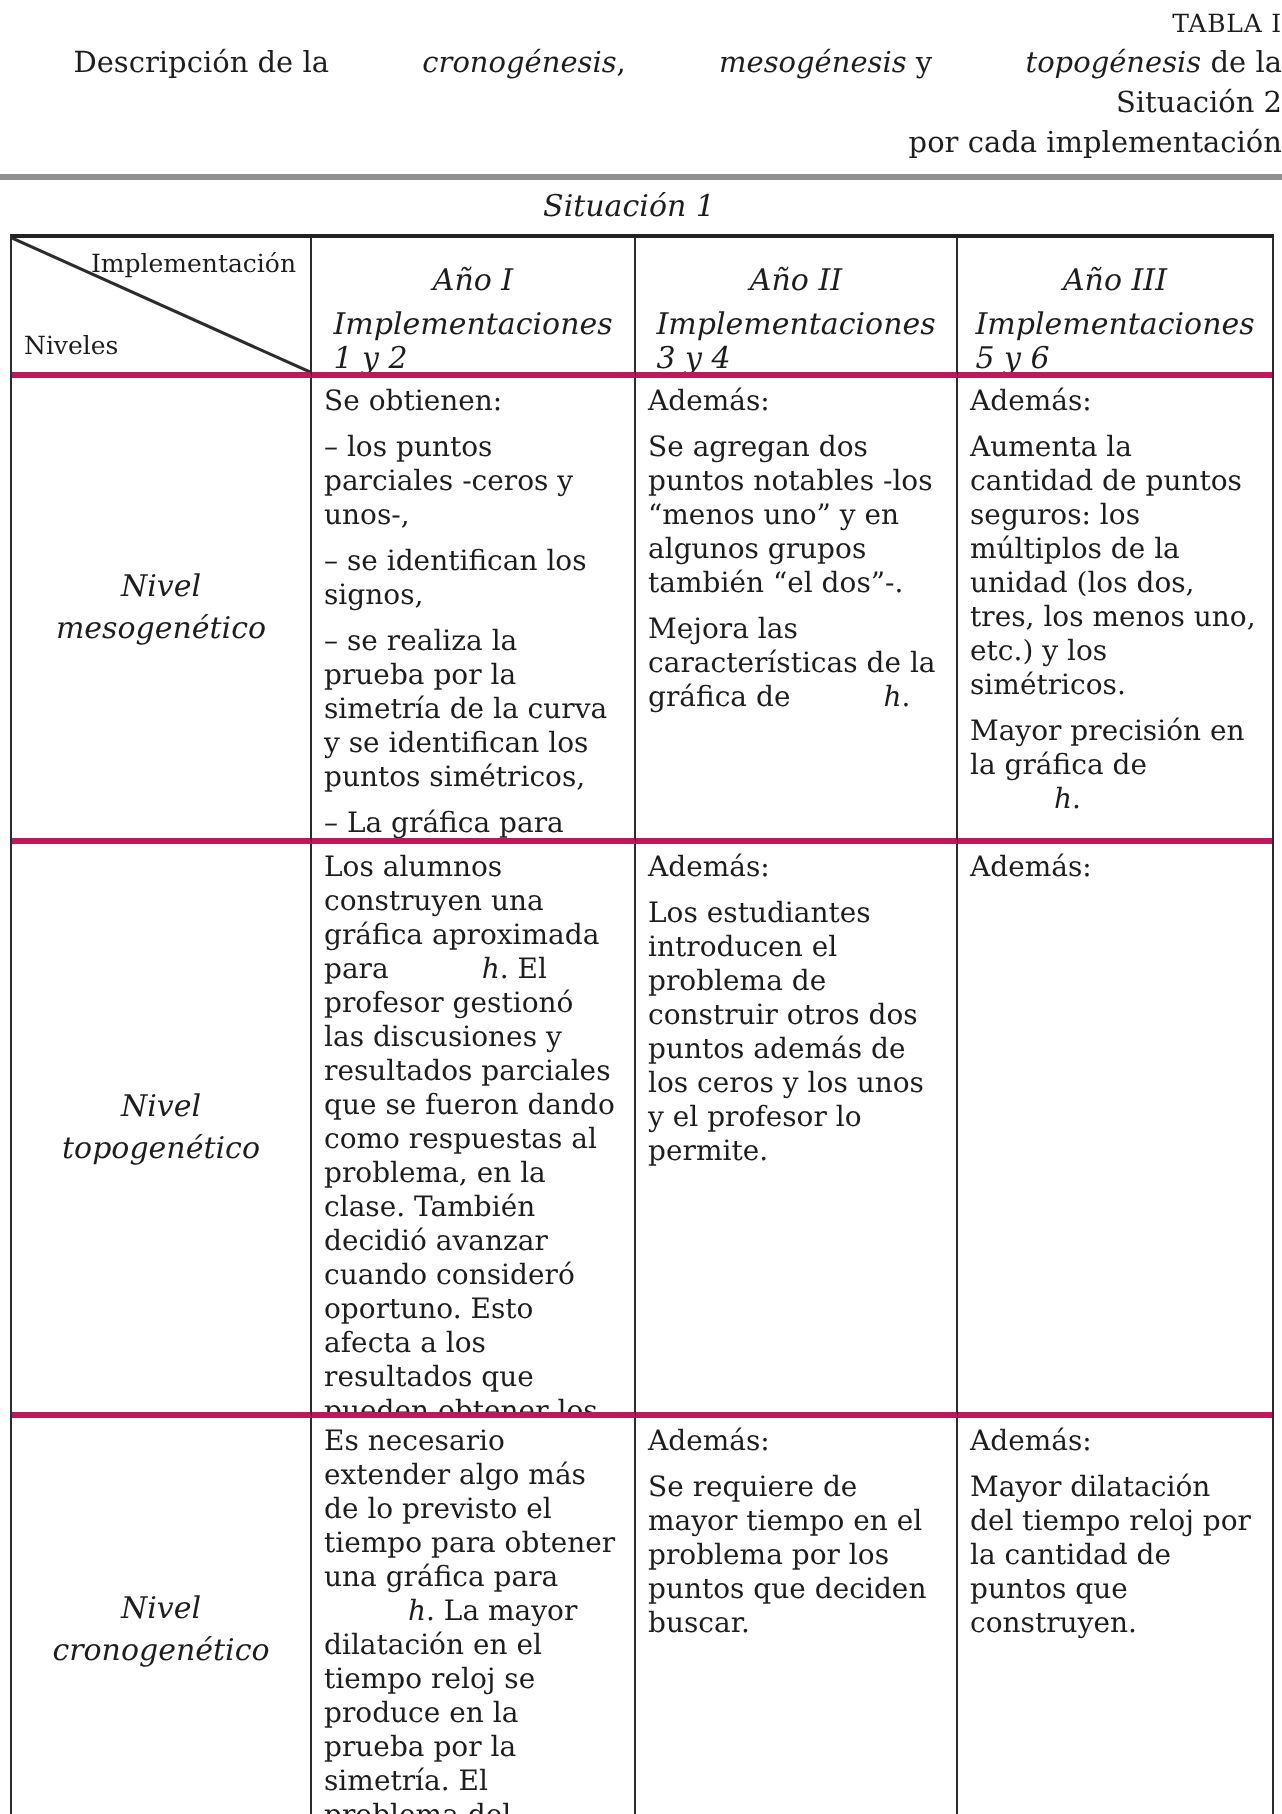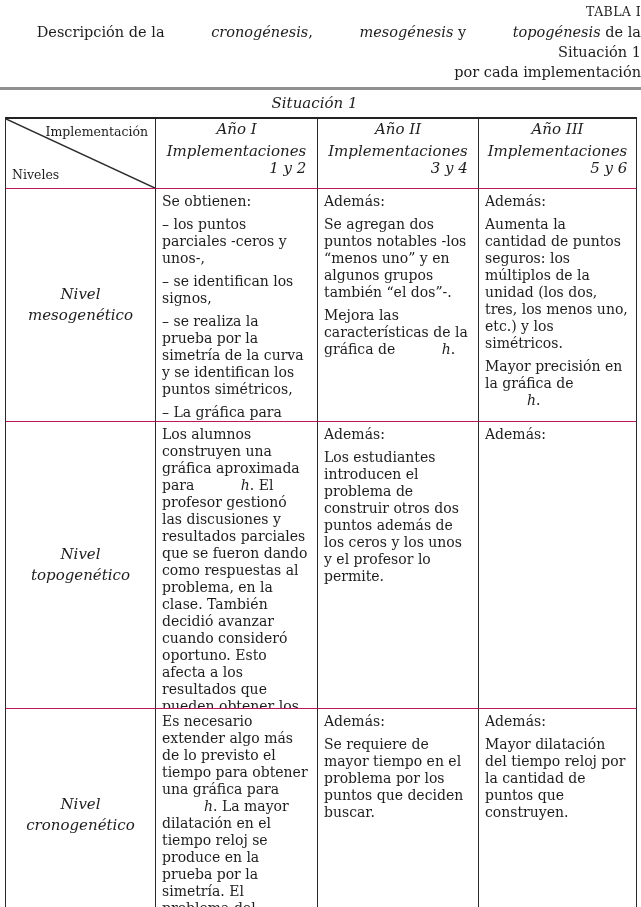--- a/index.html
+++ b/index.html
@@ -32,42 +32,42 @@
   
   .grid {
     margin-left: 5px;
     width: 632px;
     display: grid;
     grid-template-columns: 150px 162px 161px 157px;
     grid-template-rows: 70px 233px 287px 211px;
     border: 1px solid #2b2b2b;
     border-top: 2px solid #222222;
   }
-  .grid > div { border-right: 1px solid #2b2b2b; border-bottom: 1px solid #be185d; overflow: hidden; }
+  .grid > div { border-right: 1px solid #2b2b2b; border-bottom: 3px solid #be185d; overflow: hidden; }
   .grid > div:nth-child(4n) { border-right: none; }
   .grid > div:nth-child(n+13) { border-bottom: none; }
 
   
   .corner { position: relative; }
   .corner svg { position: absolute; left: 0; top: 0; width: 100%; height: 100%; }
   .corner svg line { stroke: #2b2b2b; stroke-width: 1.6; }
   .corner-top {
     position: absolute; top: 5px; right: 7px;
     font-size: 12.5px;
   }
   .corner-bottom {
     position: absolute; bottom: 6px; left: 6px;
     font-size: 12.5px;
     text-align: center;
   }
 
   
   .colhead {
     display: flex; flex-direction: column; align-items: center;
-    padding-top: 1px; font-style: italic; text-align: right;
+    padding-top: 12px; font-style: italic; text-align: left;
   }
   .colhead .year { font-size: 15px; line-height: 18px; }
   .colhead .impl { font-size: 15px; line-height: 16.5px; margin-top: 5px; white-space: pre-line; }
 
   
   .rowlabel {
     display: flex; align-items: center; justify-content: center;
     font-style: italic; font-size: 15px; line-height: 21px;
     text-align: center; white-space: pre-line;
   }
@@ -77,21 +77,21 @@
   .cellbody p { font-size: 14px; line-height: 17px; margin-bottom: 6px; }
 </style>
 </head>
 <body>
 
 <div class="page">
 
   <div class="title-block">
     <div class="tabla-label">TABLA I</div>
     <div class="caption">
-        <p><span>Descripción de la </span><span class="it">cronogénesis</span><span>, </span><span class="it">mesogénesis</span><span> y </span><span class="it">topogénesis</span><span> de la Situación 1</span></p>
+        <p><span>Descripción de la </span><span class="it">cronogénesis</span><span>, </span><span class="it">mesogénesis</span><span> y </span><span class="it">topogénesis</span><span> de la Situación 2</span></p>
         <p><span>por cada implementación</span></p>
       </div>
   </div>
 
   <div class="rule-top"></div>
 
   <div class="situacion">Situación 1</div>
 
   <div class="grid">
 

